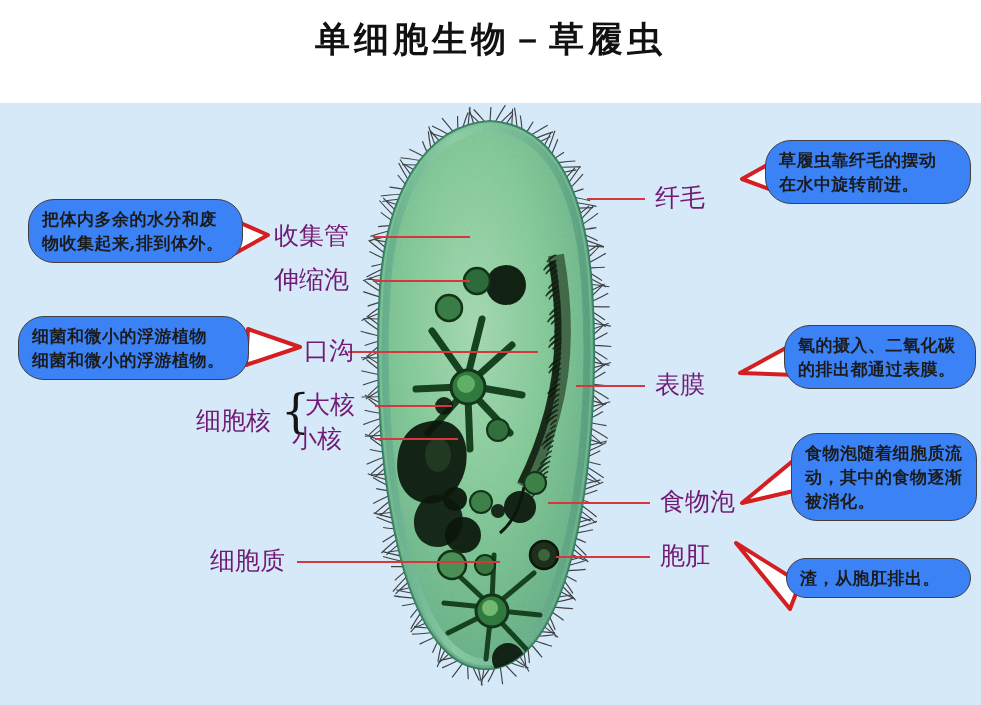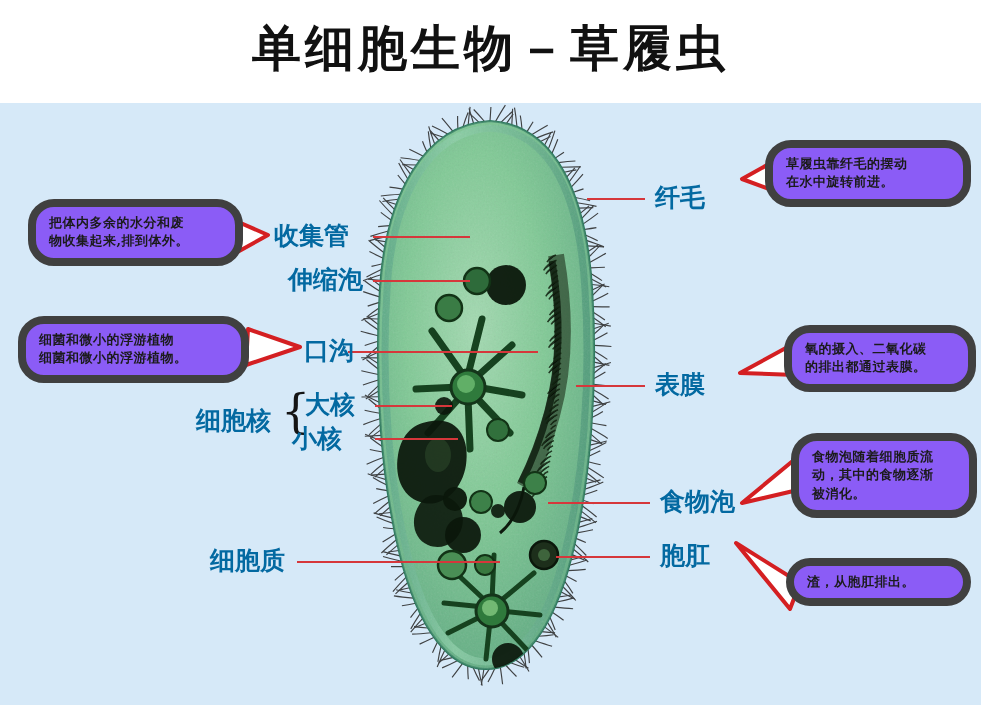--- a/index.html
+++ b/index.html
@@ -14,61 +14,61 @@
 
   
   #header{
     position:absolute;left:0;top:0;width:981px;height:103px;
     background:#ffffff;
   }
   #title{
     position:absolute;left:0;top:16px;width:981px;
     text-align:center;
     font-family:"DejaVu Serif","Liberation Serif",serif;
-    font-size:49px;font-weight:700;color:#111111;
+    font-size:35px;font-weight:700;color:#111111;
     letter-spacing:4px;
     white-space:nowrap;
   }
 
   
   #stage{
     position:absolute;left:0;top:103px;width:981px;height:602px;
     background:#d6e9f8;
     overflow:hidden;
   }
 
   
   .layer{position:absolute;left:0;top:0;width:981px;height:602px;}
 
   
   .lbl{
     position:absolute;
     font-family:"DejaVu Serif","Liberation Serif",serif;
-    font-weight:700;
-    color:#0369a1;
+    font-weight:400;
+    color:#701a75;
     white-space:nowrap;
     line-height:1;
   }
   .lbl-25{font-size:25px;}
   .brace{
     position:absolute;
     font-family:"DejaVu Serif","Liberation Serif",serif;
     font-size:46px;color:#141414;line-height:1;font-weight:400;
   }
 
   
   .callout{
     position:absolute;
-    background:#8b5cf6;
-    border:8px solid #404040;
+    background:#3b82f6;
+    border:1px solid #404040;
     border-radius:26px;
     box-sizing:border-box;
     padding:7px 11px 7px 13px;
     font-family:"DejaVu Serif","Liberation Serif",serif;
-    font-size:13px;
+    font-size:17px;
     font-weight:700;
     color:#1b1b1b;
     line-height:1.42;
     letter-spacing:0.5px;
   }
   .callout p{margin:0;}
 </style>
 </head>
 <body>
 
@@ -508,21 +508,21 @@
 
         <path d="M795,240 L740,270 L796,272 Z"></path>
 
         <path d="M800,352 L742,400 L802,386 Z"></path>
 
         <path d="M800,480 L736,440 L790,506 Z"></path>
       </g>
     </svg>
 
     <div class="lbl lbl-25" style="left:274px;top:120px;">收集管</div>
-    <div class="lbl lbl-25" style="left:288px;top:164px;text-align:right;">伸缩泡</div>
+    <div class="lbl lbl-25" style="left:274px;top:164px;text-align:right;">伸缩泡</div>
 
     <div class="lbl lbl-25" style="left:304px;top:235px;">口沟</div>
 
     <div class="lbl lbl-25" style="left:196px;top:305px;">细胞核</div>
     <div class="brace" style="left:281px;top:285px;">{</div>
     <div class="lbl lbl-25" style="left:305px;top:289px;">大核</div>
     <div class="lbl lbl-25" style="left:292px;top:323px;">小核</div>
 
     <div class="lbl lbl-25" style="left:210px;top:445px;">细胞质</div>
 

